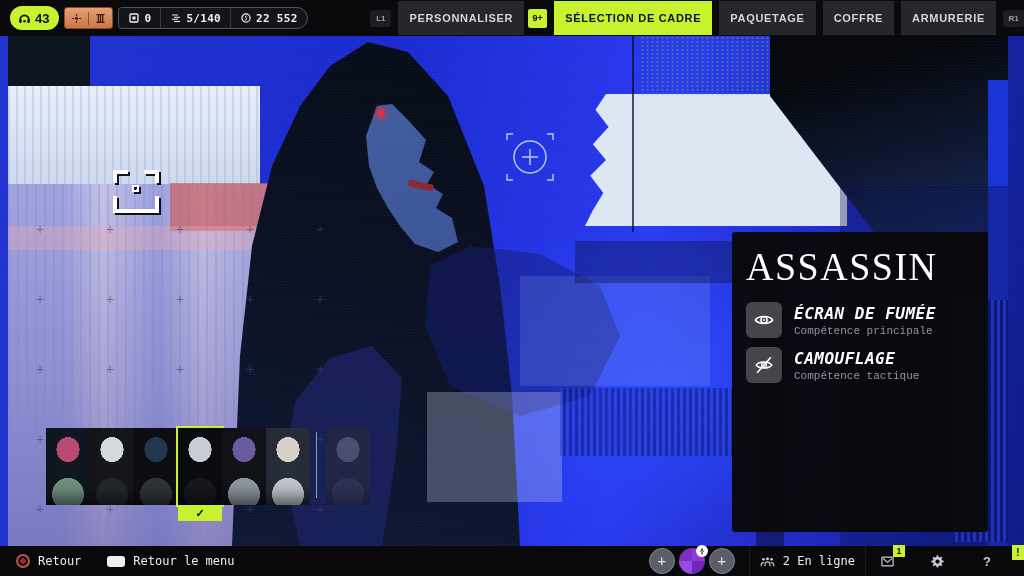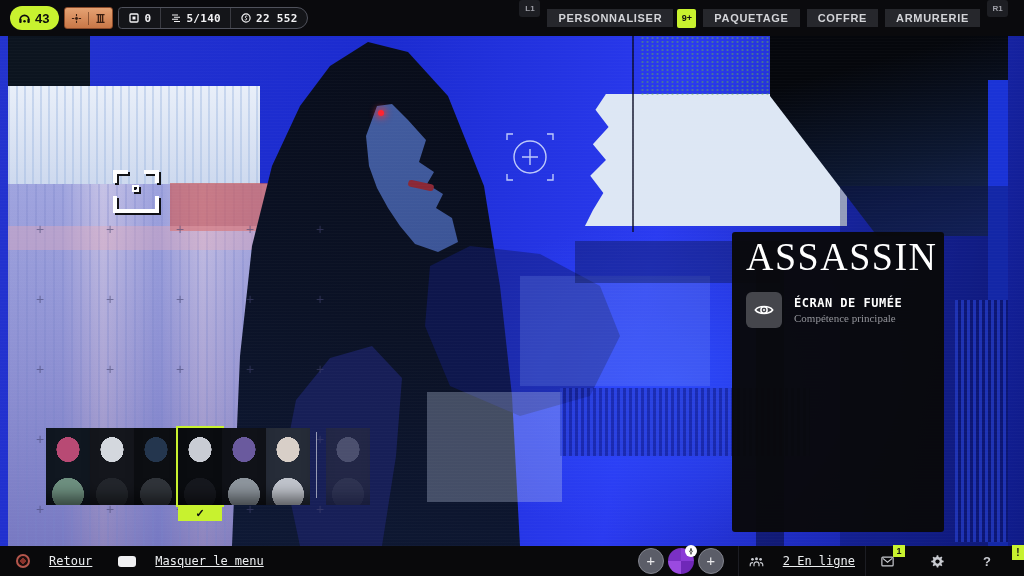--- a/index.html
+++ b/index.html
@@ -80,45 +80,45 @@
   #topbar{position:absolute;left:0;top:0;width:1024px;height:36px;background:#0a0a0d;z-index:20;
     display:flex;align-items:center;}
   #hud{display:flex;align-items:center;gap:5px;margin-left:10px;}
   .lvl-pill{height:24px;border-radius:12px;background:var(--accent);color:#0d0d0d;display:flex;align-items:center;gap:3px;padding:0 10px 0 7px;font-weight:bold;font-size:13px;}
   .copper{height:22px;border-radius:3px;background:linear-gradient(180deg,#e5a273,#c97747);border:1px solid #8a4a2a;display:flex;align-items:center;color:#3a1e10;}
   .copper .ci{padding:0 5px;display:flex;align-items:center;}
   .copper .ci + .ci{border-left:1px solid rgba(80,40,20,.55);}
   .stats-pill{height:22px;border-radius:4px 12px 12px 4px;background:#141519;border:1px solid #50525c;display:flex;align-items:stretch;color:#f2f2f4;}
   .stat-cell{display:flex;align-items:center;gap:4px;padding:0 9px;font-family:"DejaVu Sans Mono",monospace;font-size:11px;font-weight:bold;letter-spacing:.3px;}
   .stat-cell + .stat-cell{border-left:1px solid #3a3b42;}
-  #nav{position:absolute;right:16px;top:0;height:36px;display:flex;gap:7px;}
+  #nav{position:absolute;right:0;top:0;height:36px;display:flex;align-items:center;gap:7px;}
   .hint-chip{width:21px;height:17px;border-radius:3px;background:#1d1e23;color:#9fa0a8;font-size:8px;font-weight:bold;display:flex;align-items:center;justify-content:center;}
-  .tab{height:18px;border-radius:0;background:#26272c;color:#d3d4d8;font-size:11px;font-weight:bold;letter-spacing:.7px;display:flex;align-items:center;padding:0 11px;cursor:pointer;white-space:nowrap;}
+  .tab{height:34px;border-radius:0;background:#26272c;color:#d3d4d8;font-size:11px;font-weight:bold;letter-spacing:.7px;display:flex;align-items:center;padding:0 11px;cursor:pointer;white-space:nowrap;}
   .tab.active{background:var(--accent);color:#101010;}
   .badge-chip{width:19px;height:19px;border-radius:2px;background:var(--accent);color:#101010;font-size:9px;font-weight:bold;display:flex;align-items:center;justify-content:center;margin-left:-3px;}
   
-  #panel{position:absolute;left:732px;top:232px;width:212px;height:300px;background:rgba(9,9,11,.97);border-radius:3px;z-index:10;padding:0 14px;}
+  #panel{position:absolute;left:732px;top:232px;width:256px;height:300px;background:rgba(9,9,11,.97);border-radius:3px;z-index:10;padding:10px 14px;}
   #panel h1{margin:2px 0 14px 0;font-family:"Liberation Serif",serif;font-weight:500;font-size:38px;letter-spacing:1.5px;color:#fff;transform:scaleY(1.04);transform-origin:left top;}
   #panel .sub{font-size:10.5px;font-weight:bold;letter-spacing:.6px;color:#f2f2f4;margin-bottom:11px;}
   .ability{display:flex;align-items:center;gap:12px;margin-bottom:9px;}
   .ability-tile{width:36px;height:36px;border-radius:6px;background:#45464c;display:flex;align-items:center;justify-content:center;color:#fff;flex:none;}
-  .ability-name{font-family:"DejaVu Sans Mono",monospace;font-size:12px;font-weight:bold;letter-spacing:.5px;color:#fff;}
-  .ability-type{font-family:Liberation Serif, serif;font-size:11px;color:#94959b;margin-top:2px;}
+  .ability-name{font-family:"DejaVu Sans Mono",monospace;font-size:16px;font-weight:bold;letter-spacing:.5px;color:#fff;font-style:italic;}
+  .ability-type{font-family:Liberation Mono, monospace;font-size:11px;color:#94959b;margin-top:2px;}
   
   .portrait{position:absolute;top:428px;width:44px;height:77px;z-index:8;cursor:pointer;
     box-shadow:inset 0 -18px 16px -10px rgba(0,0,0,.55);}
   .portrait.selected{outline:2px solid var(--accent);outline-offset:0;}
   .portrait.locked{opacity:.45;filter:grayscale(.8);}
   .check-tab{position:absolute;top:505px;width:44px;height:16px;background:var(--accent);z-index:8;
     display:flex;align-items:center;justify-content:center;color:#111;font-size:11px;font-weight:bold;}
   #portrait-divider{position:absolute;left:316px;top:432px;width:1px;height:66px;background:rgba(255,255,255,.55);z-index:8;}
   
   #bottombar{position:absolute;left:0;top:546px;width:1024px;height:30px;background:#09090b;z-index:20;
     display:flex;align-items:center;color:#eceef0;font-family:"DejaVu Sans Mono",monospace;font-size:12px;}
-  .bb-item{display:flex;align-items:center;gap:19px;text-decoration:underline;}
+  .bb-item{display:flex;align-items:center;gap:8px;}
   .circle-btn{width:14px;height:14px;border-radius:50%;border:2px solid #b5564c;
     background:radial-gradient(circle,#8a332c 0 38%,#1c0e0e 40%);}
   .touchpad{width:18px;height:11px;border-radius:3px;background:#f0f0f2;}
   #bb-right{margin-left:auto;display:flex;align-items:center;height:30px;}
   .social-circle{width:26px;height:26px;border-radius:50%;background:#5b5d68;border:1px solid #83858f;
     color:#e8e8ea;font-size:14px;display:flex;align-items:center;justify-content:center;margin-right:4px;cursor:pointer;}
   .avatar-circle{position:relative;width:26px;height:26px;border-radius:50%;margin-right:4px;cursor:pointer;
     background:conic-gradient(#8a3ad6 0 25%,#6f28b8 25% 50%,#9a4ae0 50% 75%,#7a30c4 75% 100%);}
   .mic-badge{position:absolute;right:-3px;top:-3px;width:12px;height:12px;border-radius:50%;background:#fff;
     display:flex;align-items:center;justify-content:center;color:#000;}
@@ -258,20 +258,23 @@
           </div>
         </div>
     </div>
     <div id="nav">
       <div class="hint-chip">L1</div>
       <div id="nav-tabs" style="display:flex;align-items:center;gap:7px;">
           <div class="tab">
             <span>PERSONNALISER</span>
           </div>
           <div class="badge-chip">9+</div>
+          <div class="tab active">
+            <span>SÉLECTION DE CADRE</span>
+          </div>
           <div class="tab">
             <span>PAQUETAGE</span>
           </div>
           <div class="tab">
             <span>COFFRE</span>
           </div>
           <div class="tab">
             <span>ARMURERIE</span>
           </div>
         </div>
@@ -288,20 +291,33 @@
               <path d="M2.5 12c3.6-5 15.4-5 19 0c-3.6 5-15.4 5-19 0z" fill="none" stroke="currentColor" stroke-width="1.6"></path>
               <circle cx="12" cy="12" r="3.4" fill="none" stroke="currentColor" stroke-width="1.6"></circle>
               <circle cx="12" cy="12" r="1.1" fill="currentColor"></circle>
             </svg>
           </div>
      <div>
        <div class="ability-name">ÉCRAN DE FUMÉE</div>
        <div class="ability-type">Compétence principale</div>
      </div>
    </div>
+        <div class="ability">
+     <div class="ability-tile">
+            <svg width="22" height="22" viewBox="0 0 24 24" style="color:#fff">
+              <path d="M3.5 12c3.2-4.5 13.8-4.5 17 0c-3.2 4.5-13.8 4.5-17 0z" fill="none" stroke="currentColor" stroke-width="1.6"></path>
+              <circle cx="12" cy="12" r="2.6" fill="none" stroke="currentColor" stroke-width="1.6"></circle>
+              <path d="M19.5 3.5L4.5 20.5" stroke="currentColor" stroke-width="1.8"></path>
+            </svg>
+          </div>
+     <div>
+       <div class="ability-name">CAMOUFLAGE</div>
+       <div class="ability-type">Compétence tactique</div>
+     </div>
+   </div>
       </div>
   </div>
 
   <div id="portraits">
       <div class="portrait" style="left:46px;background:radial-gradient(ellipse 42% 26% at 50% 28%, #b84a74 62%, rgba(0,0,0,0) 63%),radial-gradient(ellipse 58% 34% at 50% 86%, #6e9080 62%, rgba(0,0,0,0) 63%), #101720;"></div>
       <div class="portrait" style="left:90px;background:radial-gradient(ellipse 42% 26% at 50% 28%, #d4d8de 62%, rgba(0,0,0,0) 63%),radial-gradient(ellipse 58% 34% at 50% 86%, #23262c 62%, rgba(0,0,0,0) 63%), #14161c;"></div>
       <div class="portrait" style="left:134px;background:radial-gradient(ellipse 42% 26% at 50% 28%, #24364e 62%, rgba(0,0,0,0) 63%),radial-gradient(ellipse 58% 34% at 50% 86%, #30343a 62%, rgba(0,0,0,0) 63%), #0c0e12;"></div>
       <div class="portrait selected" style="left:178px;background:radial-gradient(ellipse 42% 26% at 50% 28%, #c9ccd4 62%, rgba(0,0,0,0) 63%),radial-gradient(ellipse 58% 34% at 50% 86%, #16181e 62%, rgba(0,0,0,0) 63%), #0a0c10;"></div>
       <div class="check-tab" style="left:178px;">✓</div>
       <div class="portrait" style="left:222px;background:radial-gradient(ellipse 42% 26% at 50% 28%, #6a5a9e 62%, rgba(0,0,0,0) 63%),radial-gradient(ellipse 58% 34% at 50% 86%, #8e969e 62%, rgba(0,0,0,0) 63%), #101218;"></div>
@@ -310,21 +326,21 @@
     </div>
   <div id="portrait-divider"></div>
 
   <div id="bottombar">
     <div class="bb-item" style="margin-left:16px;">
       <span class="circle-btn"></span>
       <span>Retour</span>
     </div>
     <div class="bb-item" style="margin-left:26px;">
       <span class="touchpad"></span>
-      <span>Masquer le menu</span>
+      <span>Retour le menu</span>
     </div>
     <div id="bb-right">
       <div class="social-circle">
           <span>+</span>
         </div>
       <div class="avatar-circle">
         <span class="mic-badge" id="mic-slot">
             <svg width="8" height="8" viewBox="0 0 24 24" style="color:#000">
               <rect x="10" y="3.5" width="4" height="9.5" rx="2" fill="currentColor"></rect>
               <path d="M7 11a5 5 0 0 0 10 0M12 16v4.5M9 20.5h6" fill="none" stroke="currentColor" stroke-width="1.8"></path>

